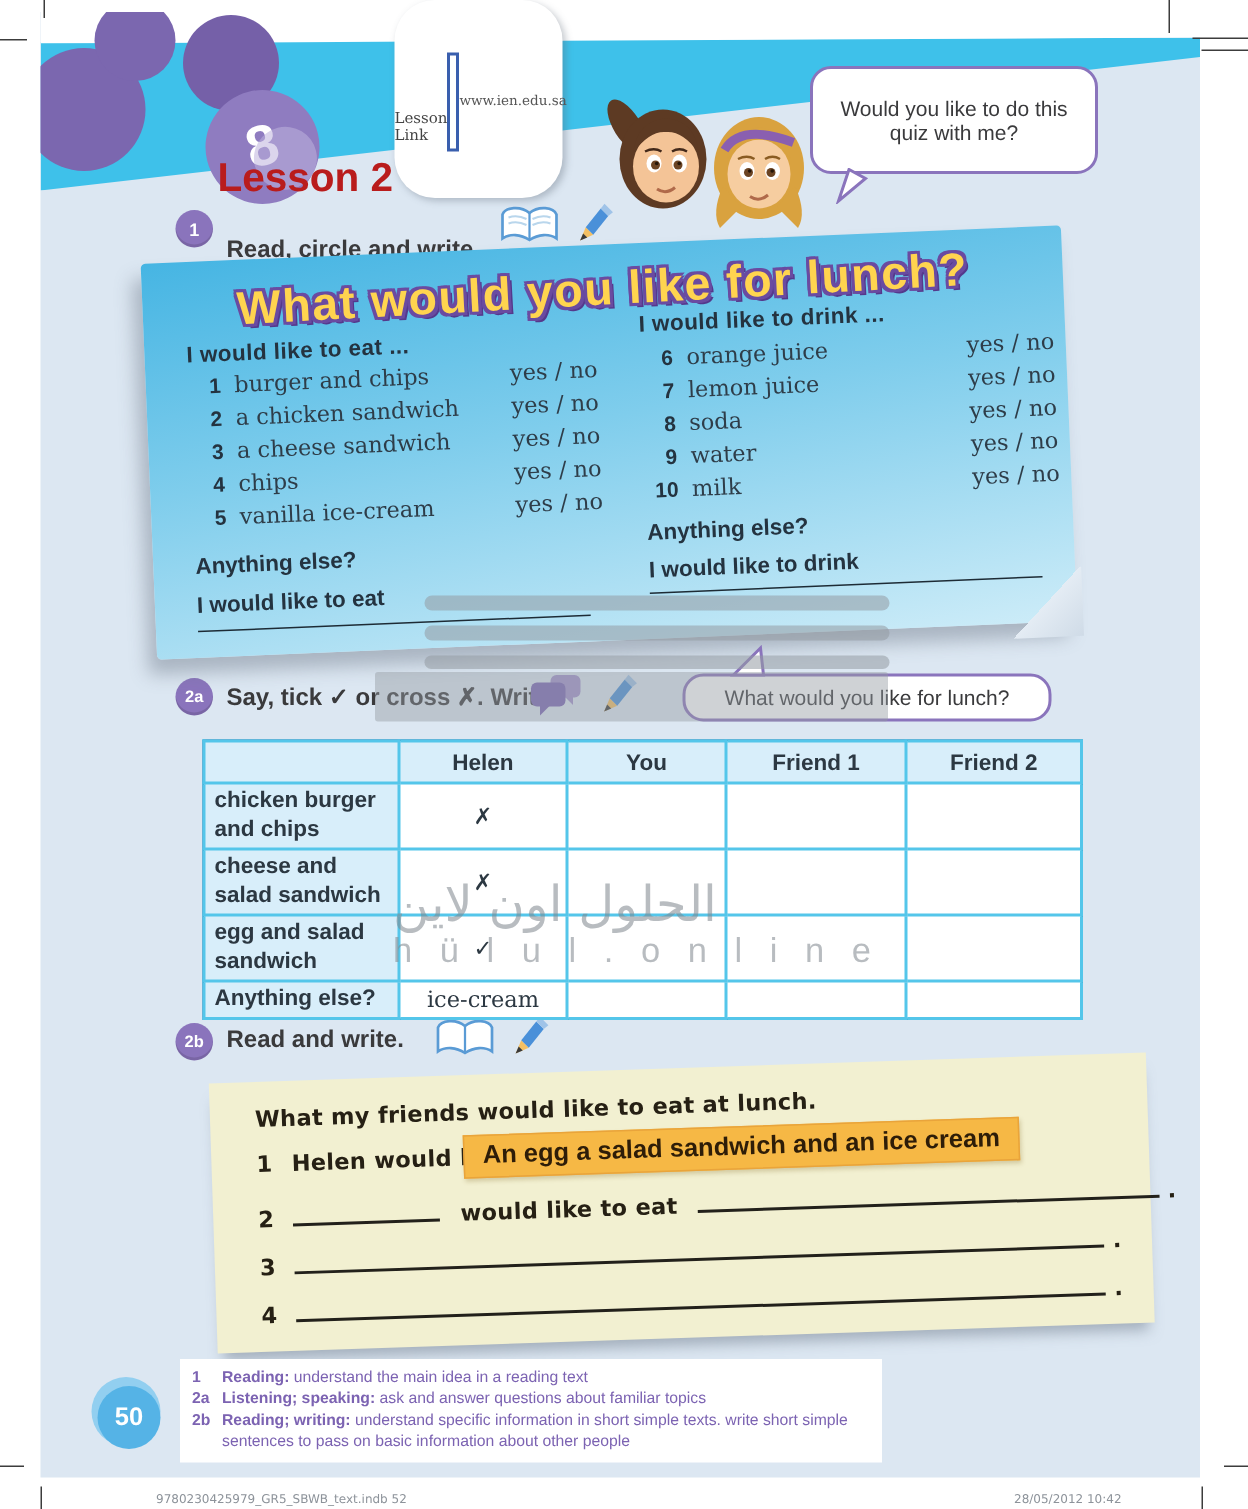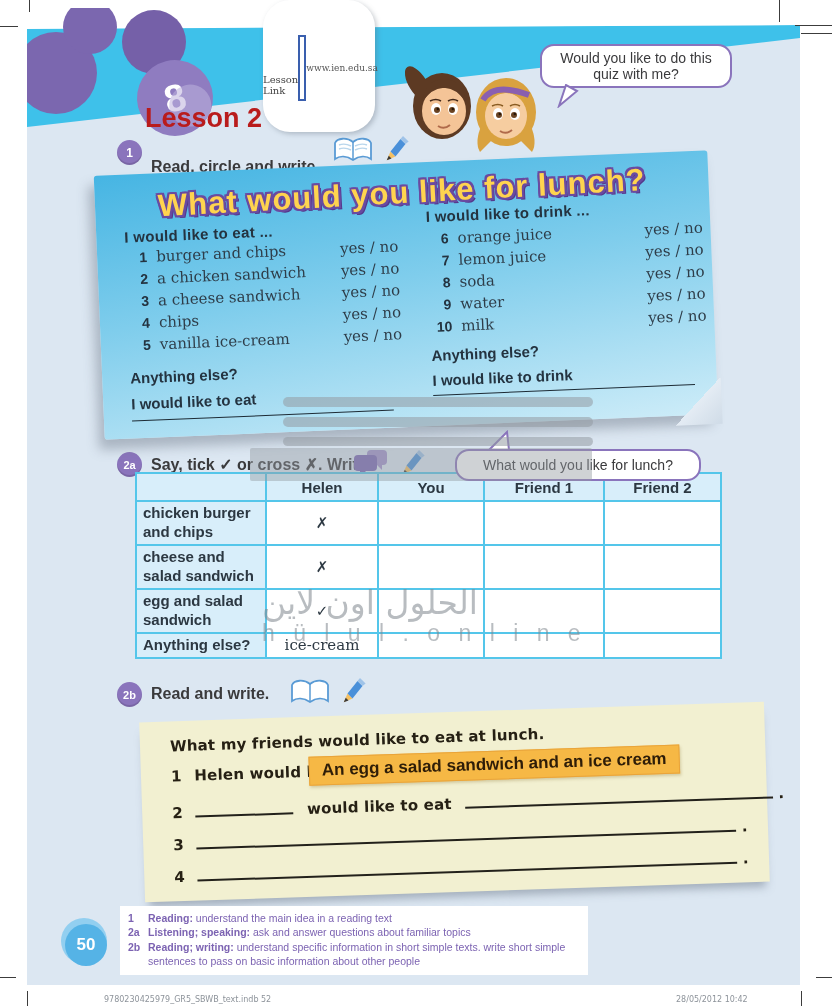--- a/index.html
+++ b/index.html
@@ -51,21 +51,21 @@
   .q-head{position:absolute;font-size:15px;font-weight:bold;color:#243340;letter-spacing:.3px;}
   .q-col{position:absolute;}
   .q-row{position:relative;height:22px;font-family:"DejaVu Serif",serif;font-size:15px;color:#2e3d49;}
   .q-row .n{display:inline-block;width:22px;text-align:right;margin-right:9px;font-weight:bold;
       font-family:"Liberation Sans",sans-serif;color:#243340;font-size:14px;}
   .q-row .choice{position:absolute;top:0;font-family:"DejaVu Serif",serif;}
   .q-any{position:absolute;font-size:15px;font-weight:bold;color:#243340;}
   .q-line{position:absolute;border-bottom:1.6px solid #1d2b35;}
 
   
-  .lunch-table{position:absolute;left:108px;top:464px;border-collapse:collapse;table-layout:fixed;z-index:3;
+  .lunch-table{position:absolute;left:108px;top:485px;border-collapse:collapse;table-layout:fixed;z-index:3;
       background:#0369a1;}
   .lunch-table th,.lunch-table td{border:2px solid #54c6ea;font-size:15px;color:#2c3842;padding:2px 6px;}
   .lunch-table th{background:#d8eefa;font-weight:bold;text-align:center;height:22px;}
   .lunch-table td.rowlab{background:#d8eefa;font-weight:bold;text-align:left;line-height:1.25;}
   .lunch-table td{background:#ffffff;text-align:center;}
   .mark{font-size:16px;color:#1f1f1f;font-family:"DejaVu Sans",sans-serif;}
   .icecream{font-family:"DejaVu Serif",serif;font-size:15px;color:#222;}
 
   
   .note{position:absolute;left:115px;top:704px;width:625px;height:180px;background:#f2f0d1;
@@ -148,21 +148,21 @@
         <circle cx="109" cy="61" r="3" fill="#6b4423"></circle>
         <circle cx="109.8" cy="60" r="1.2" fill="#241508"></circle>
       <ellipse cx="125" cy="60" rx="5" ry="6" fill="#fff"></ellipse>
         <circle cx="124" cy="61" r="3" fill="#6b4423"></circle>
         <circle cx="124.8" cy="60" r="1.2" fill="#241508"></circle>
       <path d="M102,52 Q108,49 113,52" stroke="#8a5c22" stroke-width="1.6" fill="none"></path>
       <path d="M120,52 Q125,49 130,52" stroke="#8a5c22" stroke-width="1.6" fill="none"></path>
       <path d="M110,77 Q116,81 122,76" stroke="#b06a4a" stroke-width="2" fill="none"></path>
     </svg>
 
-    <div class="speech" style="left:513px;top:36px;width:172px;padding:4px 8px;">
+    <div class="speech" style="left:513px;top:36px;width:172px;padding:18px 8px;">
       <span>Would you like to do this quiz with me?</span>
       <svg class="tail" style="left:14px;bottom:-22px;" width="26" height="24" viewBox="0 0 26 24">
         <polygon points="3,22 10,1 21,7" fill="#fff" stroke="#8a74bc" stroke-width="2"></polygon>
       </svg>
     </div>
 
     <div class="badge" style="left:90px;top:132px;">1</div>
     <div class="instr" style="left:124px;top:138px;margin-top:12px;">Read, circle and write.</div>
     <svg style="position:absolute;left:305px;top:128px;" width="42" height="28" viewBox="0 0 42 28">
       <path d="M21,6 C15,1 5,2 3,7 L3,23 C8,19.5 15,20 21,24 C27,20 34,19.5 39,23 L39,7 C37,2 27,1 21,6 Z" fill="#ffffff" stroke="#5a9bd5" stroke-width="1.8"></path>

